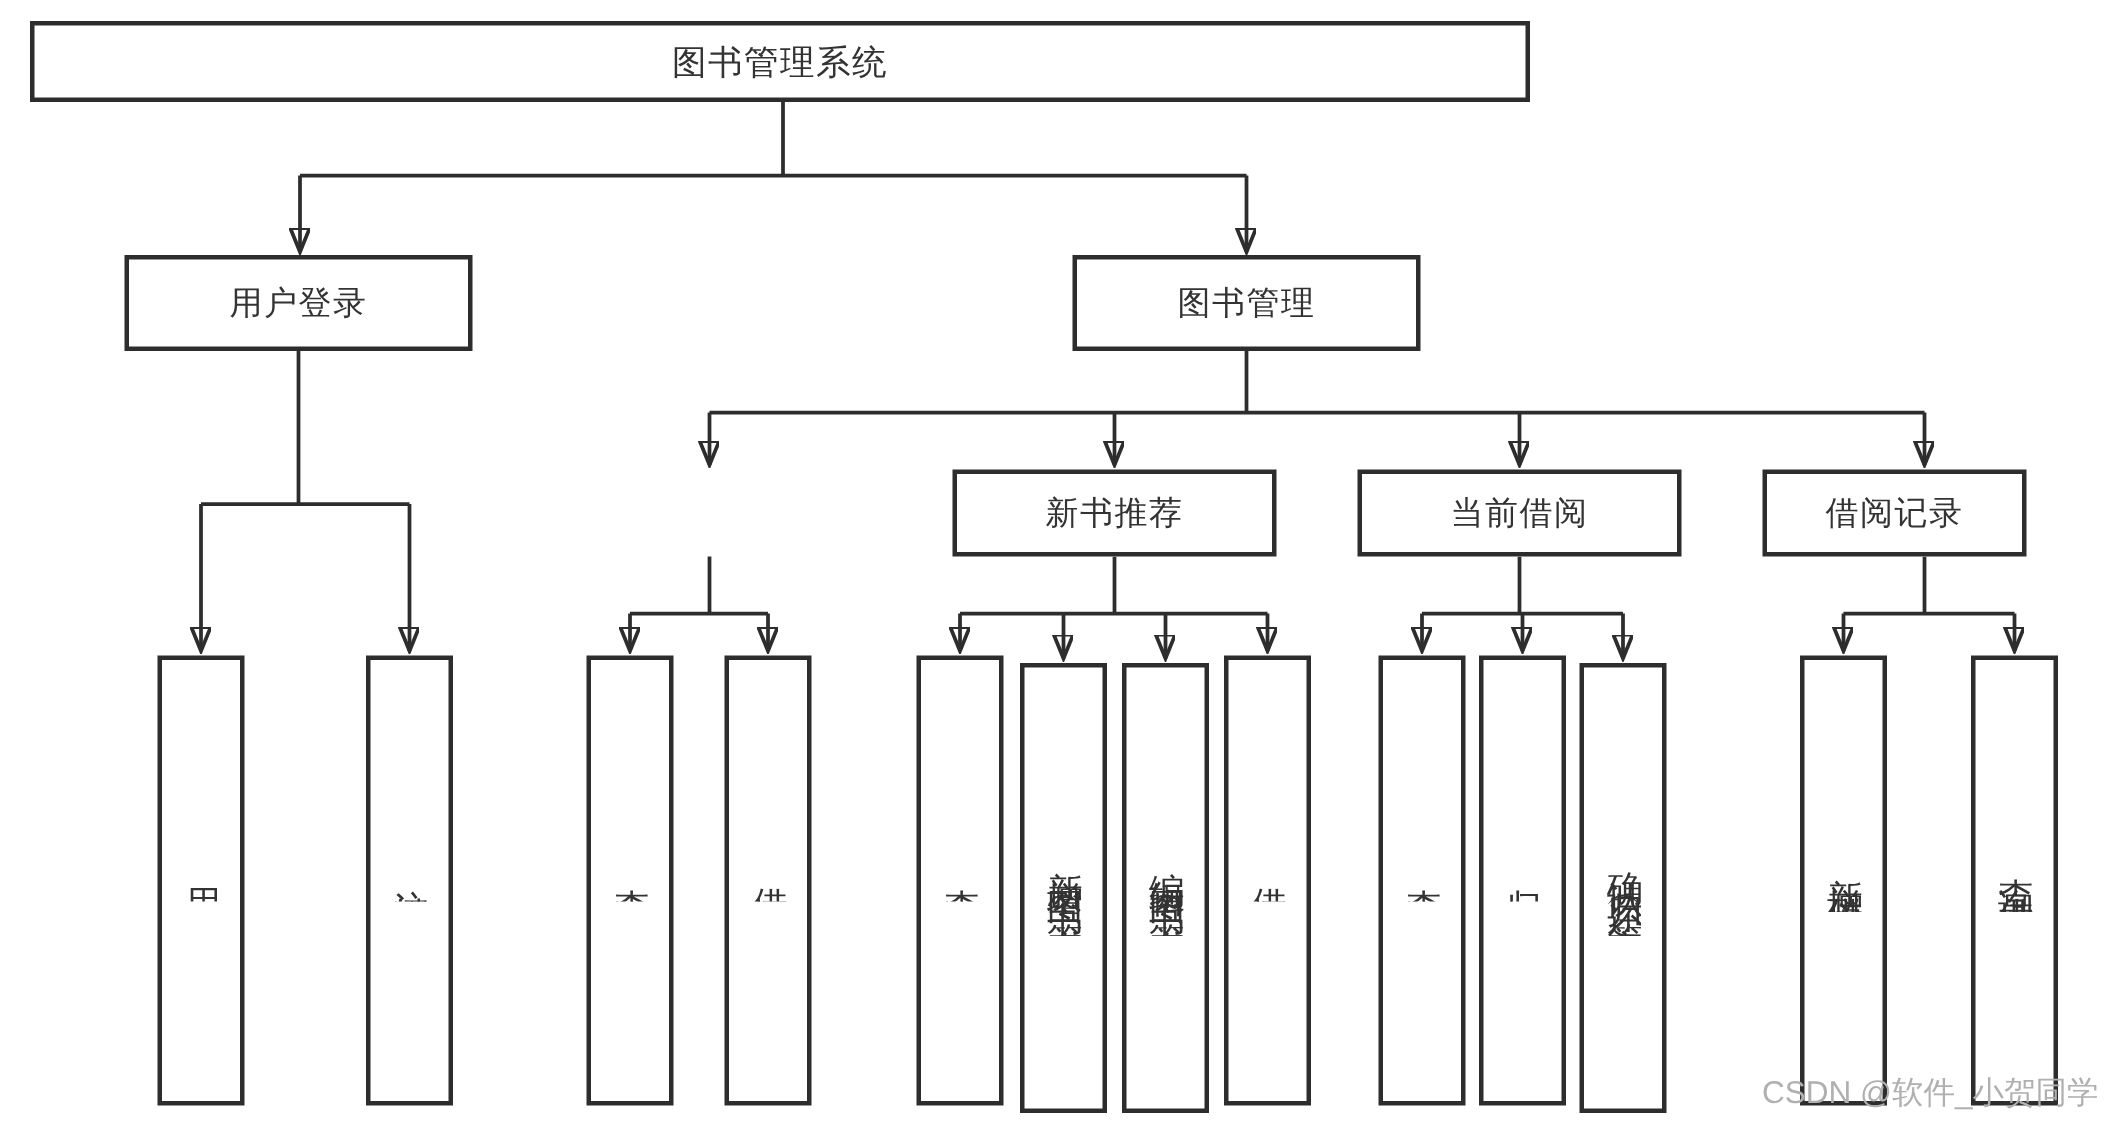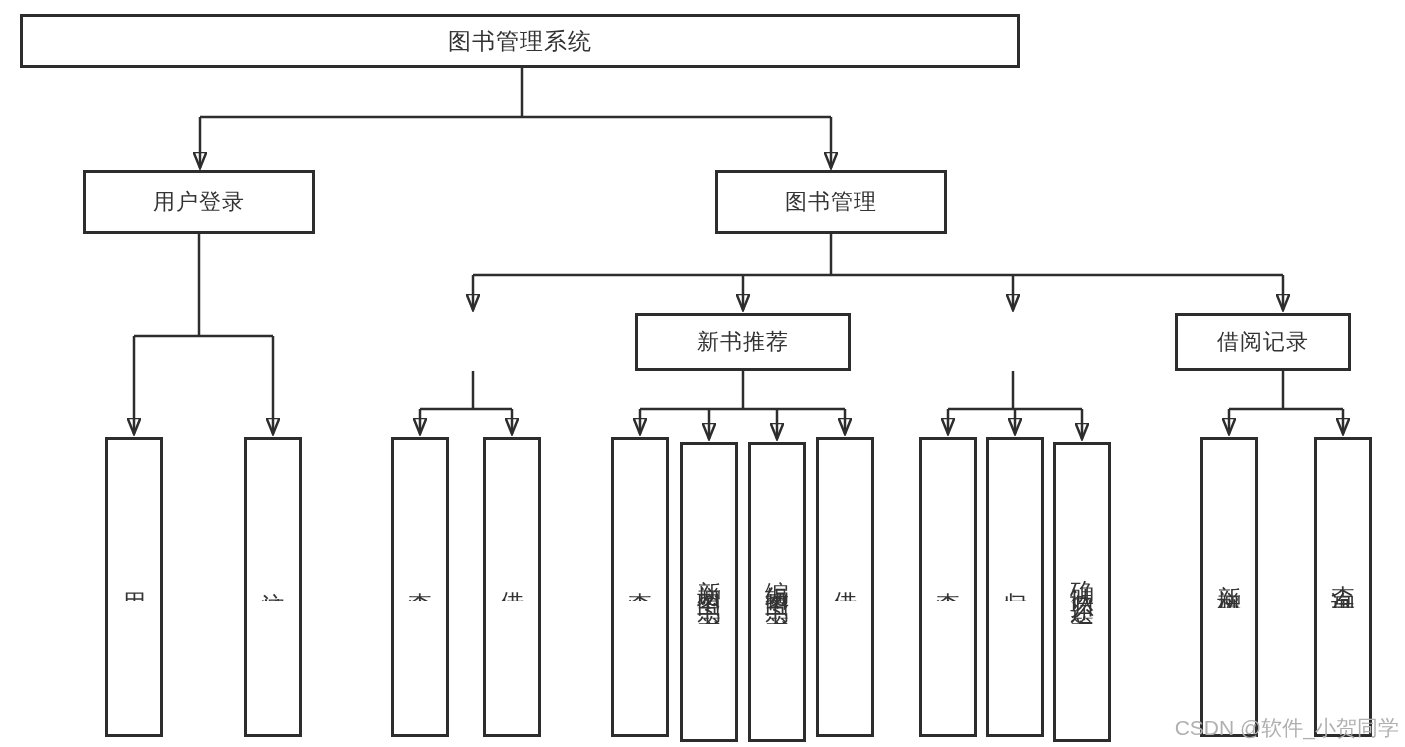--- a/index.html
+++ b/index.html
@@ -125,20 +125,23 @@
   <div class="node h" style="left:83px; top:170px; width:232px; height:64px;">
     <span>用户登录</span>
   </div>
   <div class="node h" style="left:715px; top:170px; width:232px; height:64px;">
     <span>图书管理</span>
   </div>
 
   <div class="node h" style="left:635px; top:313px; width:216px; height:58px;">
     <span>新书推荐</span>
   </div>
+  <div class="node h" style="left:905px; top:313px; width:216px; height:58px;">
+    <span>当前借阅</span>
+  </div>
   <div class="node h" style="left:1175px; top:313px; width:176px; height:58px;">
     <span>借阅记录</span>
   </div>
 
   <div class="node v" style="left:105px; top:437px; width:58px; height:300px;">
     <span class="v-label">用户登录</span>
   </div>
   <div class="node v" style="left:244px; top:437px; width:58px; height:300px;">
     <span class="v-label">注销登录</span>
   </div>

